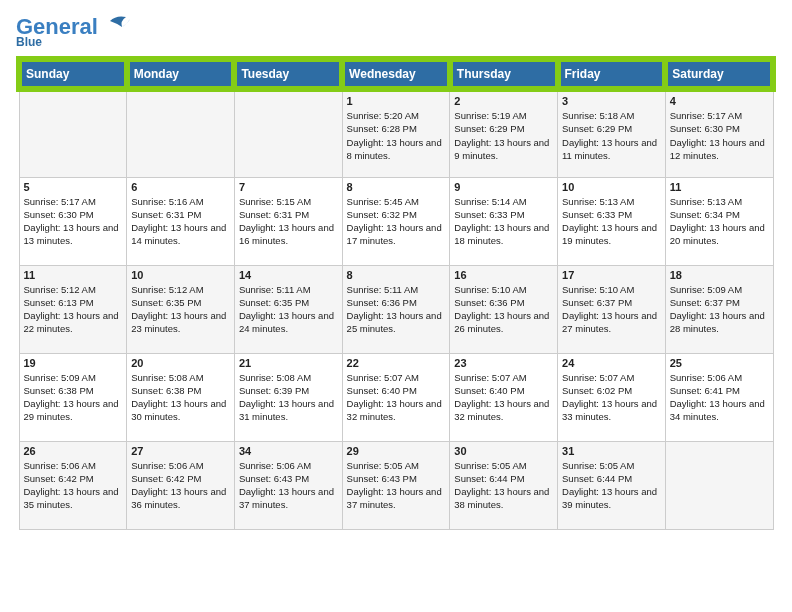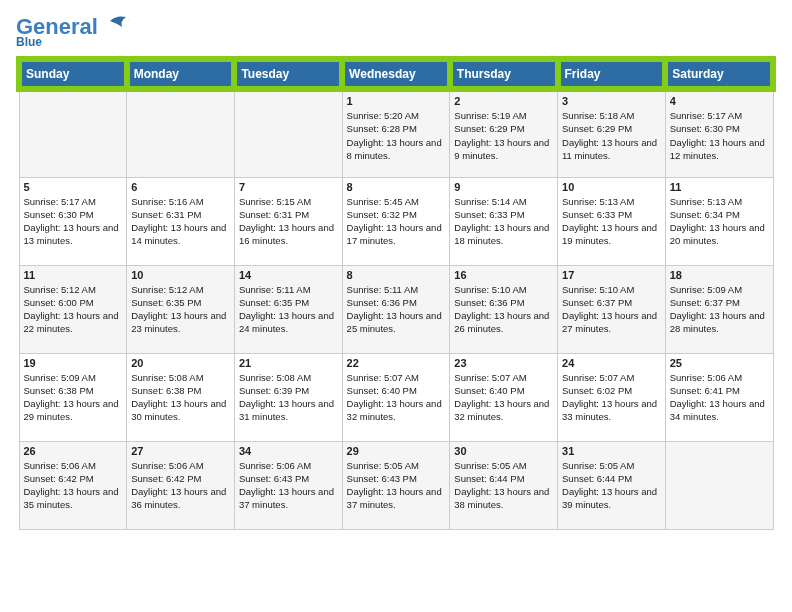--- a/index.html
+++ b/index.html
@@ -196,21 +196,21 @@
           <div class="cell-content">Sunrise: 5:13 AM
 Sunset: 6:34 PM
 Daylight: 13 hours
 and 20 minutes.</div>
         </td>
       </tr>
       <tr>
         <td>
           <span class="day-num">11</span>
           <div class="cell-content">Sunrise: 5:12 AM
-Sunset: 6:00 PM
+Sunset: 6:13 PM
 Daylight: 13 hours
 and 22 minutes.</div>
         </td>
         <td>
           <span class="day-num">10</span>
           <div class="cell-content">Sunrise: 5:12 AM
 Sunset: 6:35 PM
 Daylight: 13 hours
 and 23 minutes.</div>
         </td>

